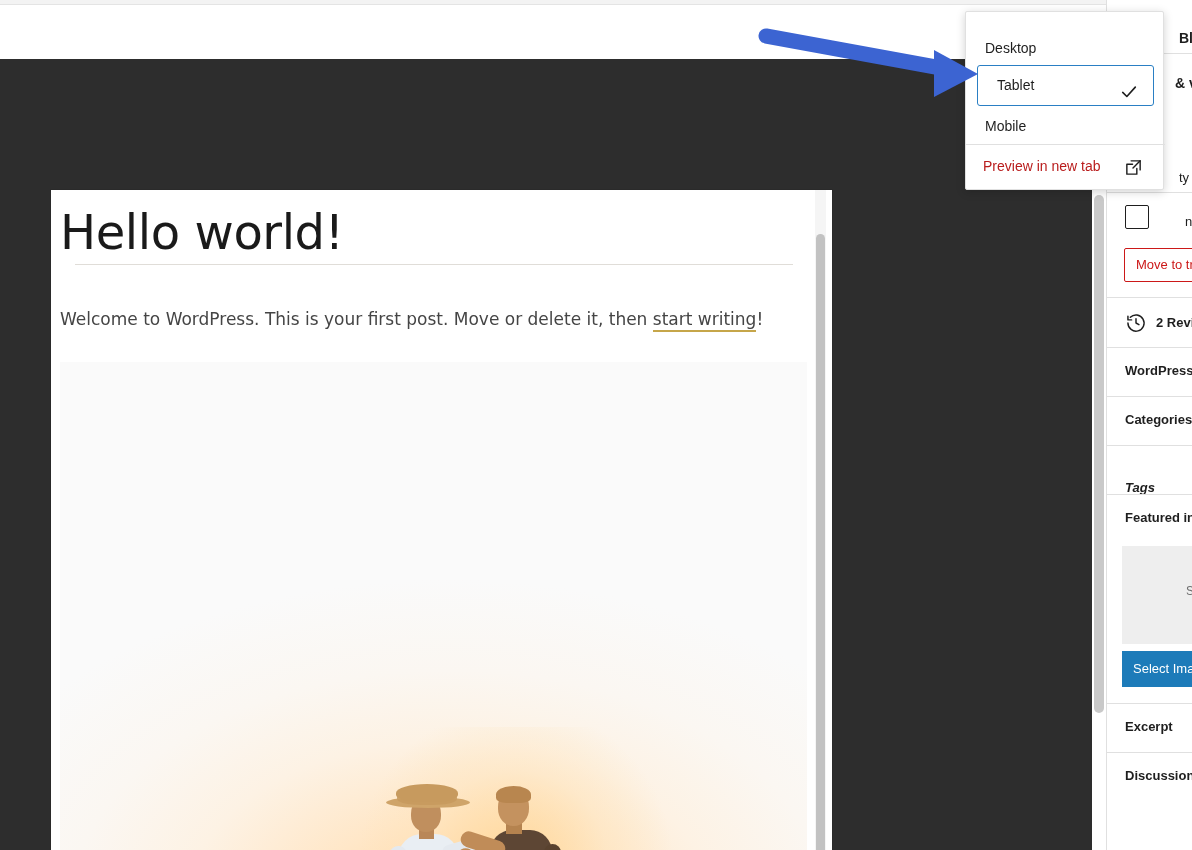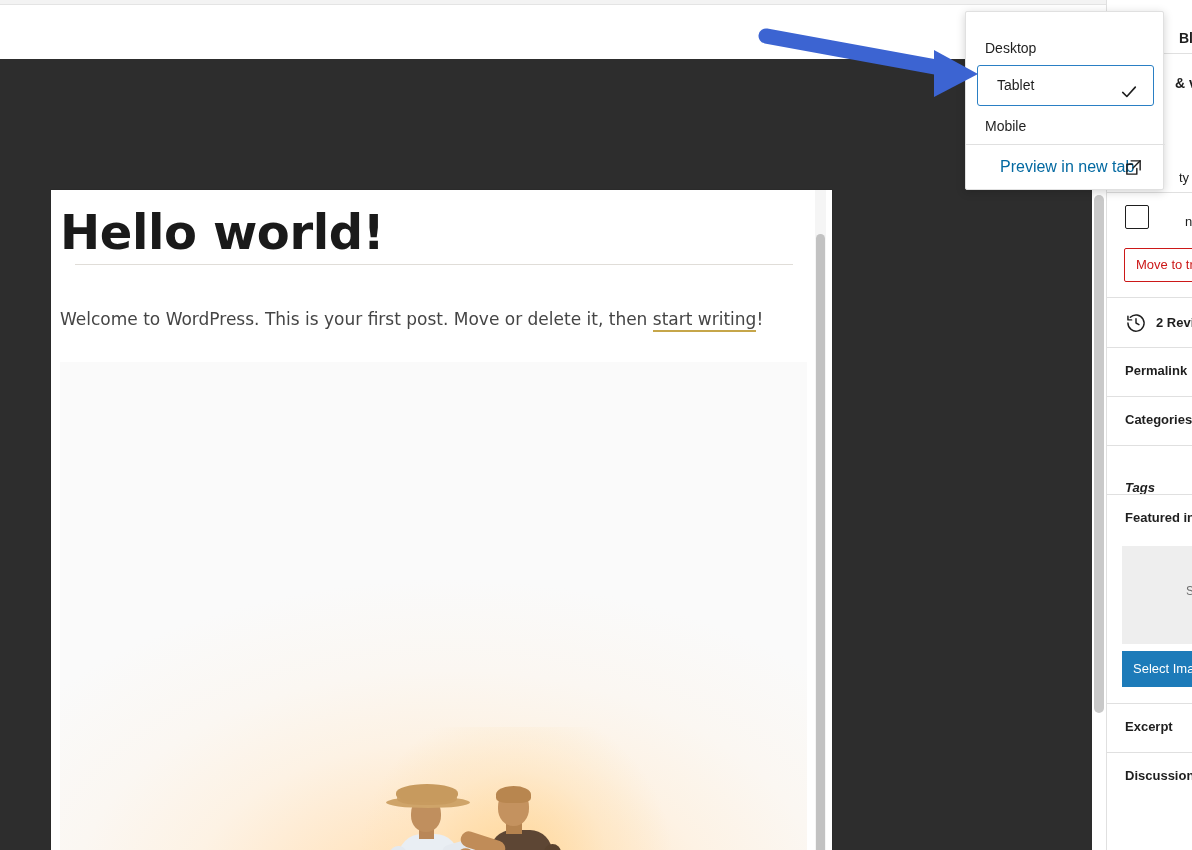--- a/index.html
+++ b/index.html
@@ -59,21 +59,21 @@
     left: 0; top: 0;
     width: 781px; height: 760px;
     overflow: hidden;
   }
 
   .post-title {
     position: absolute;
     left: 9px; top: 14px;
     width: 745px;
     font-family: "DejaVu Sans", sans-serif;
-    font-weight: 700;
+    font-weight: 400;
     font-size: 48px;
     line-height: 56px;
     color: #1a1a1a;
     letter-spacing: -0.4px;
   }
 
   .title-rule {
     position: absolute;
     left: 24px; top: 74px;
     width: 718px; height: 1px;
@@ -340,22 +340,22 @@
     position: absolute;
     left: 0; top: 132px; width: 199px; height: 1px;
     background: #e0e0e0;
   }
   .dd-footer {
     position: absolute;
     left: 0; top: 133px; width: 199px; height: 46px;
   }
   .dd-footer-label {
     position: absolute;
-    left: 34px; top: 13px;
-    font-size: 16px; color: #0369a1;
+    left: 17px; top: 13px;
+    font-size: 14px; color: #b91c1c;
     white-space: nowrap;
   }
   .dd-ext-icon {
     position: absolute;
     right: 22px; top: 13px;
     width: 19px; height: 19px;
   }
 
   
   .arrow-layer {
@@ -446,21 +446,21 @@
     <span class="rev-icon">
       <svg width="22" height="22" viewBox="0 0 24 24" fill="none" stroke="#1e1e1e" stroke-width="1.6" stroke-linecap="round" stroke-linejoin="round">
         <path d="M3.2 12a8.8 8.8 0 1 0 2.6-6.2"></path>
         <polyline points="3.2,4.6 3.2,8.6 7.2,8.6"></polyline>
         <polyline points="12,7.4 12,12 15.2,13.8"></polyline>
       </svg>
     </span>
     <span class="rev-label">2 Revi</span>
 
     <div class="sb-sep" style="top:347px;"></div>
-    <span class="sb-heading" style="top:363px; left:18px;">Permalink</span>
+    <span class="sb-heading" style="top:363px; left:18px;">WordPress</span>
 
     <div class="sb-sep" style="top:396px;"></div>
     <span class="sb-heading" style="top:412px; left:18px;">Categories</span>
 
     <div class="sb-sep" style="top:445px;"></div>
     <span class="sb-heading" style="top:480px; left:18px;font-style:italic;">Tags</span>
 
     <div class="sb-sep" style="top:494px;"></div>
     <span class="sb-heading" style="top:510px; left:18px;">Featured in</span>
 

